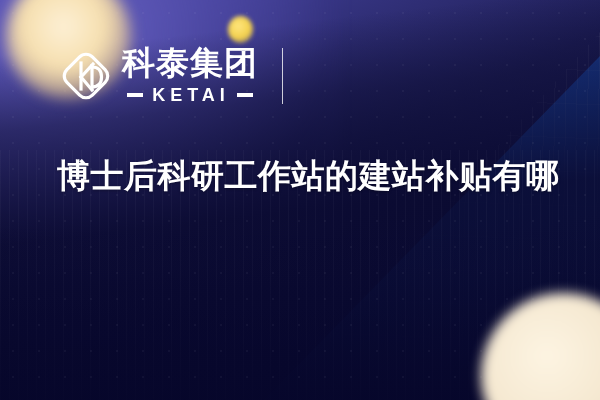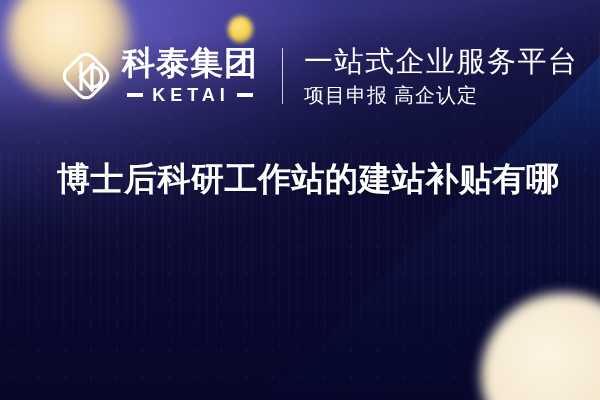--- a/index.html
+++ b/index.html
@@ -269,21 +269,21 @@
   .headline {
     position: absolute;
     left: 57px;
     top: 155px;
     width: 500px;
     color: #ffffff;
     font-size: 33px;
     font-weight: 700;
     line-height: 48px;
     letter-spacing: 0.5px;
-    font-family: Liberation Serif, serif;
+    font-family: Liberation Mono, monospace;
     text-shadow: 0 1px 3px rgba(0,0,0,0.30);
   }
   .headline-line { display: block; white-space: nowrap; }
 </style>
 </head>
 <body>
 
 <div id="banner">
 
   <div class="bg-base"></div>
@@ -320,24 +320,20 @@
       <div class="logo-cn">科泰集团</div>
       <div class="logo-en-row">
         <span class="logo-en-dash"></span>
         <span class="logo-en">KETAI</span>
         <span class="logo-en-dash"></span>
       </div>
     </div>
 
     <div class="divider"></div>
 
-    <div class="tagline-block">
-      <div class="tagline-main">一站式企业服务平台</div>
-      <div class="tagline-sub">项目申报 高企认定</div>
-    </div>
 
   </div>
 
   <div class="headline">
     <span class="headline-line">博士后科研工作站的建站补贴有哪</span>
   </div>
 
 </div>
 
 </body></html>

